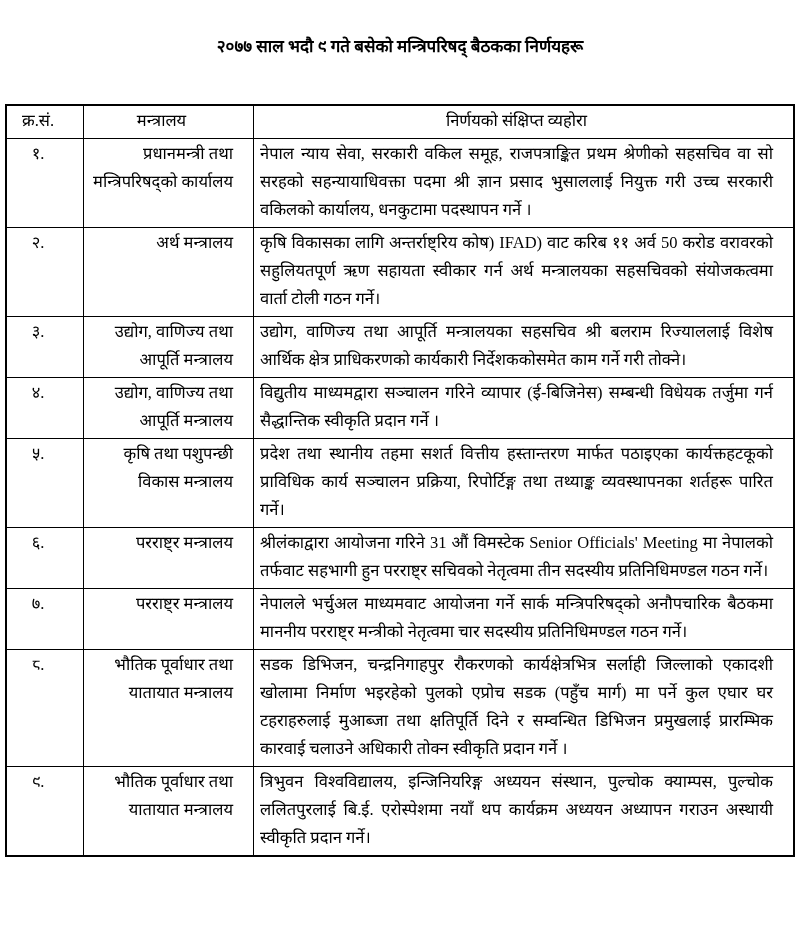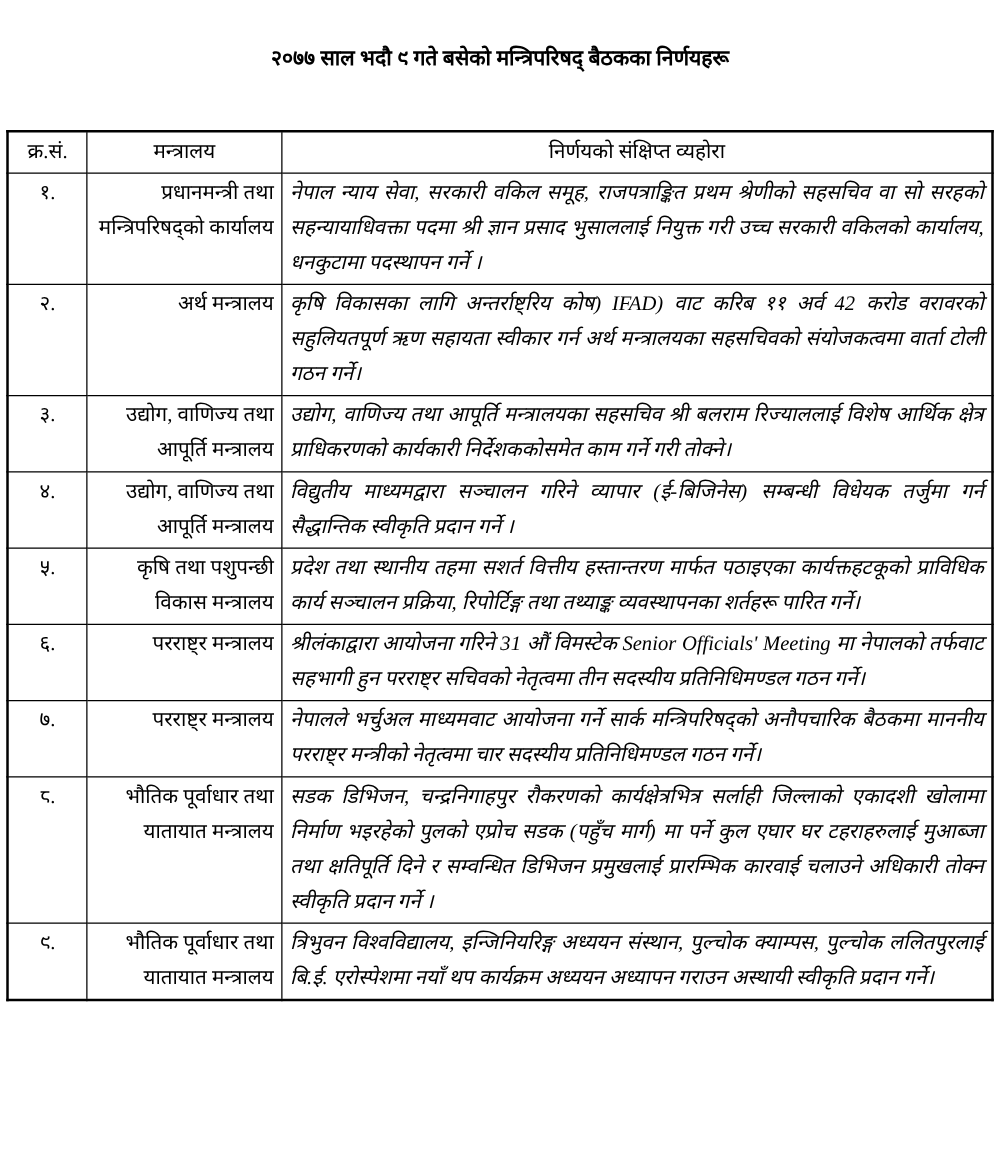--- a/index.html
+++ b/index.html
@@ -33,21 +33,21 @@
     border: 2px solid #000000;
     table-layout: fixed;
   }
   table.decisions th,
   table.decisions td {
     border: 1px solid #000000;
     vertical-align: top;
     font-size: 16.5px;
     font-weight: normal;
     line-height: 28px;
-    padding: 1px 6px 3px 6px;
+    padding: 1px 20px 3px 6px;
   }
   th.col-serial  { width: 50px; }
   th.col-ministry{ width: 143px; margin-top: 21px; }
   th.col-decision{ width: auto; font-family: Liberation Serif, serif; }
   thead th {
     text-align: center;
     padding-top: 1px;
     padding-bottom: 2px;
   }
   td.cell-serial {
@@ -55,21 +55,20 @@
   }
   td.cell-ministry {
     text-align: right;
     padding-left: 8px;
     padding-right: 4px;
   }
   td.cell-decision {
     text-align: justify;
     padding-left: 8px;
     padding-right: 8px;
-    font-style: italic;
   }
 </style>
 </head>
 <body>
 
 <div class="doc">
   <h1 class="doc-title">२०७७ साल भदौ ९ गते बसेको मन्त्रिपरिषद् बैठकका निर्णयहरू</h1>
 
   <table class="decisions">
     <thead>
@@ -81,21 +80,21 @@
     </thead>
     <tbody id="rows-body">
         <tr>
           <td class="cell-serial">१.</td>
           <td class="cell-ministry">प्रधानमन्त्री तथा मन्त्रिपरिषद्को कार्यालय</td>
           <td class="cell-decision">नेपाल न्याय सेवा, सरकारी वकिल समूह, राजपत्राङ्कित प्रथम श्रेणीको सहसचिव वा सो सरहको सहन्यायाधिवक्ता पदमा श्री ज्ञान प्रसाद भुसाललाई नियुक्त गरी उच्च सरकारी वकिलको कार्यालय, धनकुटामा पदस्थापन गर्ने ।</td>
         </tr>
         <tr>
           <td class="cell-serial">२.</td>
           <td class="cell-ministry">अर्थ मन्त्रालय</td>
-          <td class="cell-decision">कृषि विकासका लागि अन्तर्राष्ट्रिय कोष) IFAD) वाट करिब ११ अर्व 42 करोड वरावरको सहुलियतपूर्ण ऋण सहायता स्वीकार गर्न अर्थ मन्त्रालयका सहसचिवको संयोजकत्वमा वार्ता टोली गठन गर्ने।</td>
+          <td class="cell-decision">कृषि विकासका लागि अन्तर्राष्ट्रिय कोष) IFAD) वाट करिब ११ अर्व 50 करोड वरावरको सहुलियतपूर्ण ऋण सहायता स्वीकार गर्न अर्थ मन्त्रालयका सहसचिवको संयोजकत्वमा वार्ता टोली गठन गर्ने।</td>
         </tr>
         <tr>
           <td class="cell-serial">३.</td>
           <td class="cell-ministry">उद्योग, वाणिज्य तथा आपूर्ति मन्त्रालय</td>
           <td class="cell-decision">उद्योग, वाणिज्य तथा आपूर्ति मन्त्रालयका सहसचिव श्री बलराम रिज्याललाई विशेष आर्थिक क्षेत्र प्राधिकरणको कार्यकारी निर्देशककोसमेत काम गर्ने गरी तोक्ने।</td>
         </tr>
         <tr>
           <td class="cell-serial">४.</td>
           <td class="cell-ministry">उद्योग, वाणिज्य तथा आपूर्ति मन्त्रालय</td>
           <td class="cell-decision">विद्युतीय माध्यमद्वारा सञ्चालन गरिने व्यापार (ई-बिजिनेस) सम्बन्धी विधेयक तर्जुमा गर्न सैद्धान्तिक स्वीकृति प्रदान गर्ने ।</td>

